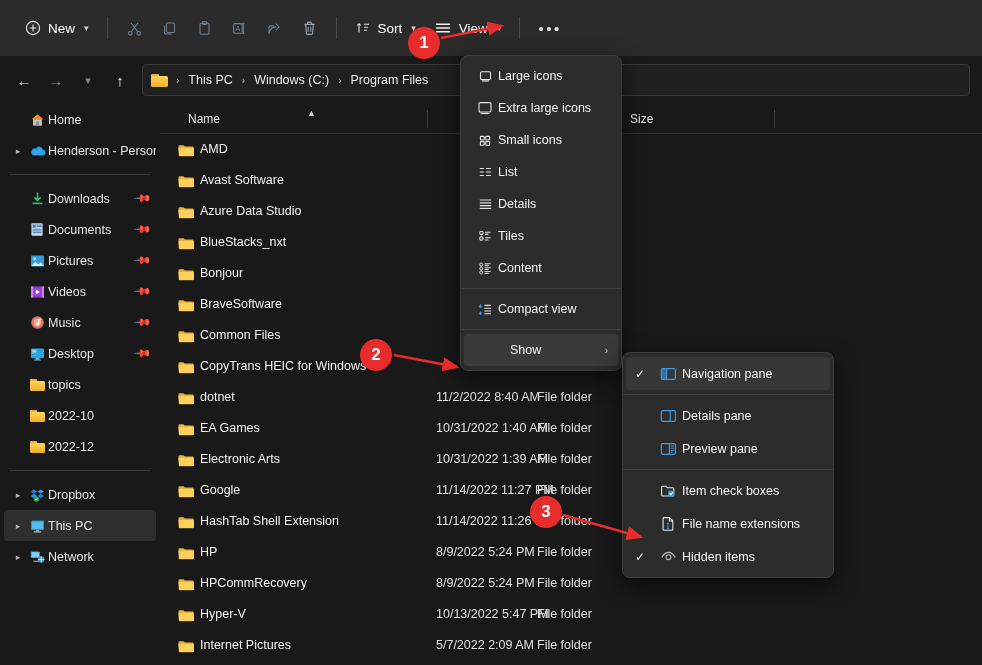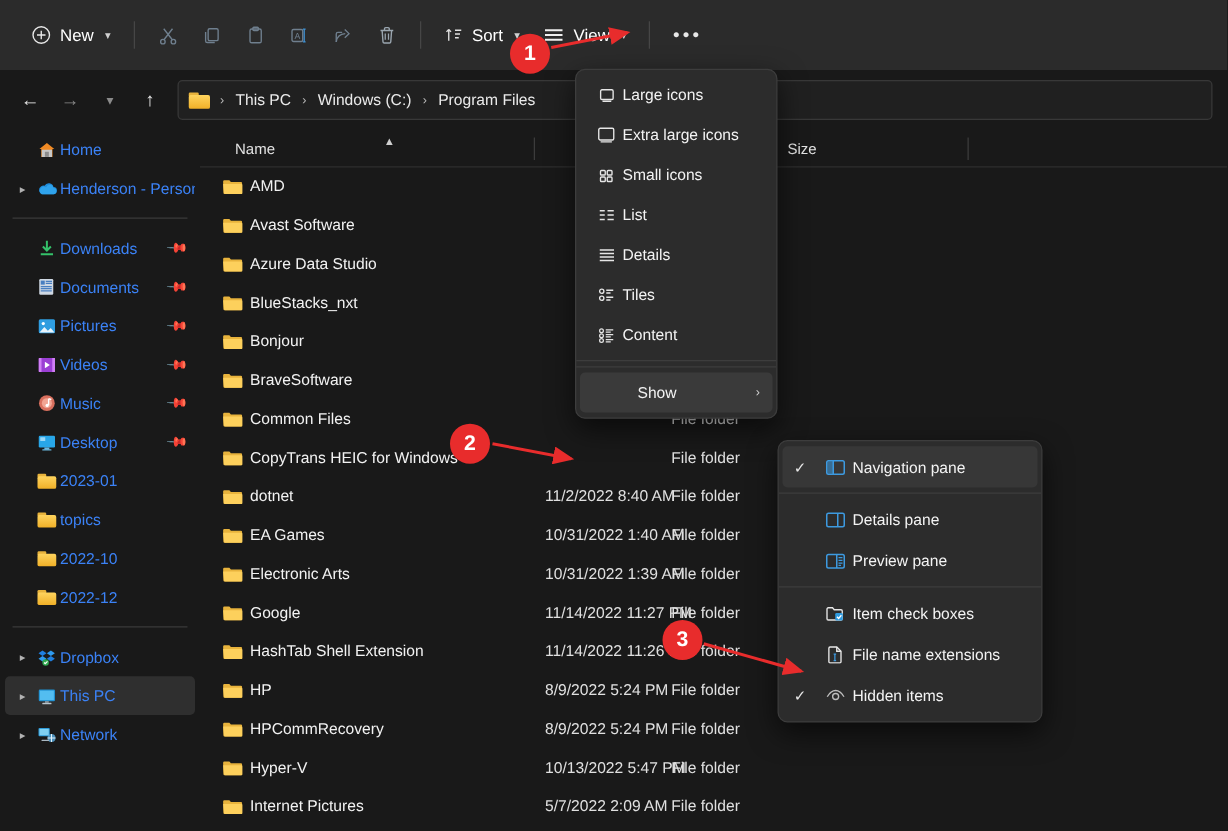--- a/index.html
+++ b/index.html
@@ -65,21 +65,21 @@
   }
   .side-row {
     position: relative; height: 31px; display: flex; align-items: center;
     margin: 0 4px; border-radius: 4px; padding-left: 6px;
   }
   .side-row.sel { background: #2f2f2f; }
   .side-chev {
     width: 16px; flex: none; font-size: 9px; color: #b2b2b2; text-align: center;
   }
   .side-ico { width: 22px; flex: none; display: flex; align-items: center; justify-content: center; }
-  .side-label { font-size: 12.5px; color: #3b82f6; white-space: nowrap; overflow: hidden; }
+  .side-label { font-size: 12.5px; color: #e5e5e5; white-space: nowrap; overflow: hidden; }
   .pin {
     position: absolute; right: 8px; top: 9px; width: 12px; height: 12px;
     color: #9a9a9a; font-size: 11px; transform: rotate(45deg);
   }
   .side-div { height: 1px; background: #3a3a3a; margin: 8px 10px 8px 10px; }
 
   
   .gl-folder {
     width: 15px; height: 12px; position: relative;
   }
@@ -376,27 +376,20 @@
             <rect x="1" y="1.6" width="13" height="9.4" rx="1" fill="#28a6e8"></rect>
             <rect x="2.2" y="2.8" width="4" height="3" fill="#9ad8f7"></rect>
             <path d="M5.5 11v1.8h4V11z" fill="#6bb8de"></path>
             <rect x="3.8" y="12.4" width="7.4" height="1" rx=".4" fill="#6bb8de"></rect>
           </svg>
       </span>
       <span class="side-label">Desktop</span>
       <span class="pin">📌</span>
     </div>
 
-    <div class="side-row">
-      <span class="side-chev"></span>
-      <span class="side-ico">
-          <span class="gl-folder"></span>
-        </span>
-      <span class="side-label">2023-01</span>
-    </div>
     <div class="side-row">
       <span class="side-chev"></span>
       <span class="side-ico">
           <span class="gl-folder"></span>
         </span>
       <span class="side-label">topics</span>
     </div>
     <div class="side-row">
       <span class="side-chev"></span>
       <span class="side-ico">
@@ -680,20 +673,29 @@
             <circle cx="3.2" cy="6.5" r="1.5" fill="none" stroke="#e6e6e6" stroke-width="1"></circle>
             <circle cx="3.2" cy="10.4" r="1.5" fill="none" stroke="#e6e6e6" stroke-width="1"></circle>
             <path d="M6.6 1.8h6M6.6 3.6h4M6.6 5.7h6M6.6 7.5h4M6.6 9.6h6M6.6 11.4h4" stroke="#e6e6e6" stroke-width="1"></path>
           </svg>
       </span>
       <span class="mi-label">Content</span>
     </div>
 
     <div class="menu-div"></div>
 
+    <div class="mi">
+      <span class="mi-ico">
+        <svg width="16" height="13" viewBox="0 0 16 13">
+            <path d="M3.4 1v3.4M2 3l1.4 1.4L4.8 3M3.4 12V8.6M2 10.6l1.4-1.4 1.4 1.4" stroke="#3d9ae0" stroke-width="1.1" fill="none"></path>
+            <path d="M7.4 2.4h6.6M7.4 5.2h6.6M7.4 8h6.6M7.4 10.8h6.6" stroke="#e6e6e6" stroke-width="1.1"></path>
+          </svg>
+      </span>
+      <span class="mi-label">Compact view</span>
+    </div>
 
     <div class="menu-div"></div>
 
     <div class="mi hl">
       <span class="mi-ico"></span>
       <span class="mi-label" style="margin-left:12px">Show</span>
       <span class="mi-arrow">›</span>
     </div>
   </div>
 

